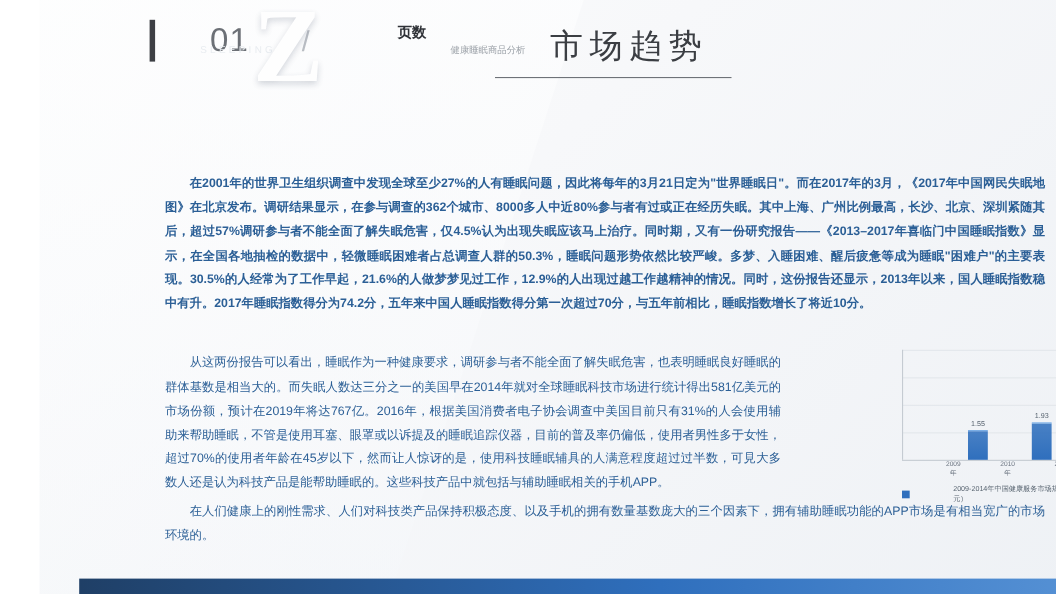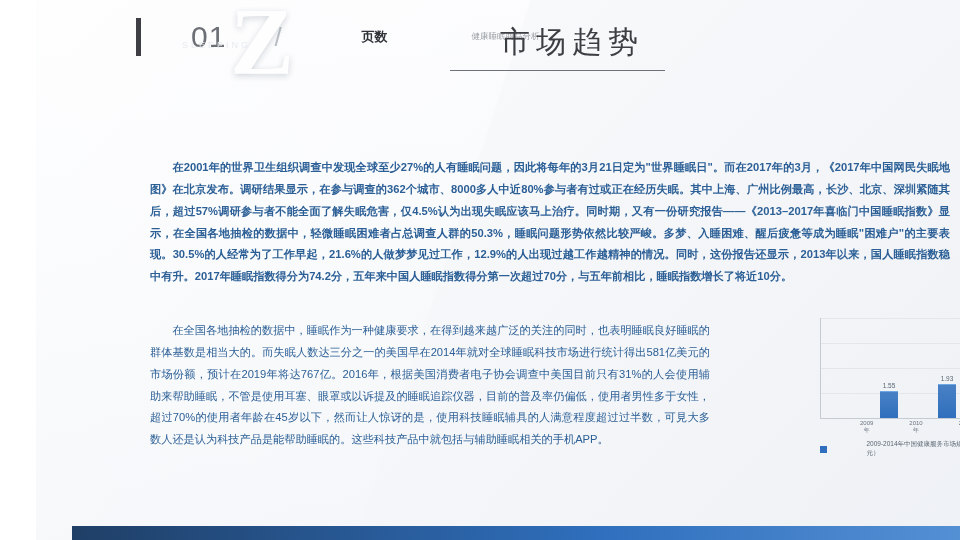--- a/index.html
+++ b/index.html
@@ -48,21 +48,21 @@
     line-height: 1;
     margin-right: 12px;
   }
   .hdr-slash {
     font-size: 26px;
     color: #b9bdc3;
     font-weight: 300;
     margin-right: 8px;
     line-height: 1;
   }
-  .hdr-texts { display: flex; flex-direction: row; }
+  .hdr-texts { display: flex; flex-direction: column; }
   .hdr-title {
     font-size: 13px;
     font-weight: bold;
     color: #2f3237;
     line-height: 1.2;
   }
   .hdr-sub {
     font-size: 8.5px;
     color: #9aa0a7;
     line-height: 1.4;
@@ -232,21 +232,22 @@
     </div>
   </div>
 
   <div class="watermark-sub">SLEEPING</div>
   <div class="watermark">Z</div>
 
   <div class="slide-title">市场趋势</div>
   <div class="title-rule"></div>
 
   <div class="para" id="p2">在2001年的世界卫生组织调查中发现全球至少27%的人有睡眠问题，因此将每年的3月21日定为"世界睡眠日"。而在2017年的3月，《2017年中国网民失眠地图》在北京发布。调研结果显示，在参与调查的362个城市、8000多人中近80%参与者有过或正在经历失眠。其中上海、广州比例最高，长沙、北京、深圳紧随其后，超过57%调研参与者不能全面了解失眠危害，仅4.5%认为出现失眠应该马上治疗。同时期，又有一份研究报告——《2013–2017年喜临门中国睡眠指数》显示，在全国各地抽检的数据中，轻微睡眠困难者占总调查人群的50.3%，睡眠问题形势依然比较严峻。多梦、入睡困难、醒后疲惫等成为睡眠"困难户"的主要表现。30.5%的人经常为了工作早起，21.6%的人做梦梦见过工作，12.9%的人出现过越工作越精神的情况。同时，这份报告还显示，2013年以来，国人睡眠指数稳中有升。2017年睡眠指数得分为74.2分，五年来中国人睡眠指数得分第一次超过70分，与五年前相比，睡眠指数增长了将近10分。</div>
-  <div class="para" id="p3">在全国各地抽检的数据中，睡眠作为一种健康要求，在得到越来越广泛的关注的同时，也表明睡眠良好睡眠的群体基数是相当大的。而失眠人数达三分之一的美国早在2014年就对全球睡眠科技市场进行统计得出581亿美元的市场份额，预计在2019年将达767亿。2016年，根据美国消费者电子协会调查中美国目前只有31%的人会使用辅助来帮助睡眠，不管是使用耳塞、眼罩或以诉提及的睡眠追踪仪器，目前的普及率仍偏低，使用者男性多于女性，超过70%的使用者年龄在45岁以下，然而让人惊讶的是，使用科技睡眠辅具的人满意程度超过过半数，可見大多数人还是认为科技产品是能帮助睡眠的。这些科技产品中就包括与辅助睡眠相关的手机APP。</div>
+  <div class="para" id="p3">从这两份报告可以看出，睡眠作为一种健康要求，调研参与者不能全面了解失眠危害，也表明睡眠良好睡眠的群体基数是相当大的。而失眠人数达三分之一的美国早在2014年就对全球睡眠科技市场进行统计得出581亿美元的市场份额，预计在2019年将达767亿。2016年，根据美国消费者电子协会调查中美国目前只有31%的人会使用辅助来帮助睡眠，不管是使用耳塞、眼罩或以诉提及的睡眠追踪仪器，目前的普及率仍偏低，使用者男性多于女性，超过70%的使用者年龄在45岁以下，然而让人惊讶的是，使用科技睡眠辅具的人满意程度超过过半数，可見大多数人还是认为科技产品是能帮助睡眠的。这些科技产品中就包括与辅助睡眠相关的手机APP。</div>
+  <div class="para" id="p4">在人们健康上的刚性需求、人们对科技类产品保持积极态度、以及手机的拥有数量基数庞大的三个因素下，拥有辅助睡眠功能的APP市场是有相当宽广的市场环境的。</div>
 
   <div class="chart-box">
     <div class="chart-area">
       <div class="gridline" style="top:2px;"></div>
       <div class="gridline" style="top:27px;"></div>
       <div class="gridline" style="top:52px;"></div>
       <div class="gridline" style="top:77px;"></div>
       <div class="axis-y"></div>
       <div class="axis-x"></div>
       <div class="bars" id="bars">

